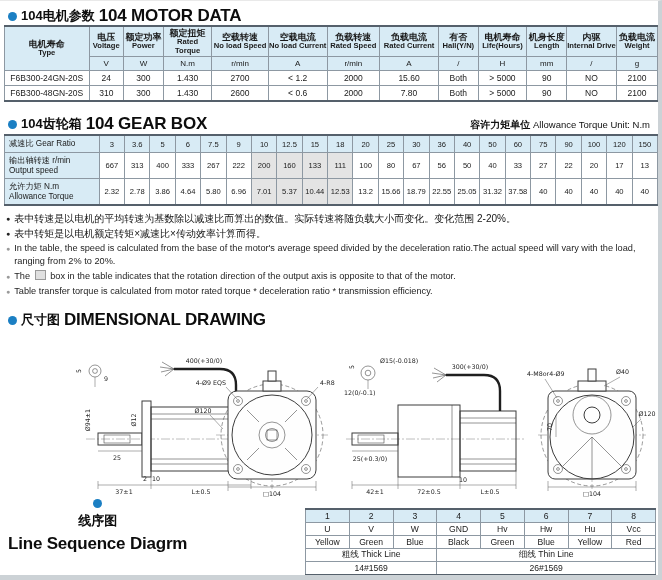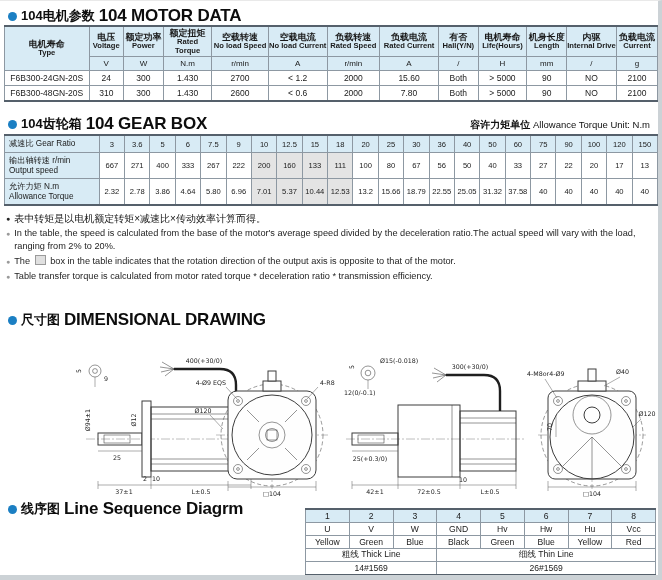--- a/index.html
+++ b/index.html
@@ -127,21 +127,21 @@
           <th>
             <div class="zh">机身长度</div>
             <div class="en">Length</div>
           </th>
           <th>
             <div class="zh">内驱</div>
             <div class="en">Internal Drive</div>
           </th>
           <th>
             <div class="zh">负载电流</div>
-            <div class="en">Current</div>
+            <div class="en">Weight</div>
           </th>
         </tr>
         <tr class="units">
           <td>V</td>
           <td>W</td>
           <td>N.m</td>
           <td>r/min</td>
           <td>A</td>
           <td>r/min</td>
           <td>A</td>
@@ -244,21 +244,21 @@
           <td>100</td>
           <td>120</td>
           <td>150</td>
         </tr>
         <tr class="body">
           <td class="lbl">
             <div>输出轴转速 r/min</div>
             <div>Output speed</div>
           </td>
           <td>667</td>
-          <td>271</td>
+          <td>313</td>
           <td>400</td>
           <td>333</td>
           <td>267</td>
           <td>222</td>
           <td class="shaded">200</td>
           <td class="shaded">160</td>
           <td class="shaded">133</td>
           <td class="shaded">111</td>
           <td>100</td>
           <td>80</td>
@@ -298,20 +298,24 @@
           <td>40</td>
           <td>40</td>
           <td>40</td>
           <td>40</td>
           <td>40</td>
         </tr>
       </tbody>
   </table>
 
   <div class="notes">
+      <div class="note zh">
+        <span class="b">●</span>
+        <span class="txt">表中转速是以电机的平均转速为基数除以减速比而算出的数值。实际转速将随负载大小而变化。变化范围 2-20%。</span>
+      </div>
       <div class="note zh">
         <span class="b">●</span>
         <span class="txt">表中转矩是以电机额定转矩×减速比×传动效率计算而得。</span>
       </div>
       <div class="note en">
         <span class="b">●</span>
         <span class="txt">In the table, the speed is calculated from the base of the motor's average speed  divided by the deceleration ratio.The actual speed will vary with the load, ranging from 2% to 20%.</span>
       </div>
       <div class="note en">
         <span class="b">●</span>
@@ -476,21 +480,21 @@
       <line class="dim" x1="636" y1="154" x2="636" y2="164"></line>
       <line class="dim" x1="548" y1="160" x2="636" y2="160"></line>
       <text x="527" y="49">4-M8or4-Ø9</text>
       <text x="616" y="47">Ø40</text>
       <text x="647" y="89" text-anchor="middle">Ø120</text>
       <text transform="rotate(-90 552 100)" x="552" y="100" text-anchor="middle">70</text>
       <text x="592" y="169" text-anchor="middle">□104</text>
     </g>
   </svg>
 
-  <div class="sec" style="left:8px;top:498px;">
+  <div class="sec" style="left:8px;top:498px;flex-direction:column;">
     <span class="dot"></span>
     <span class="t-zh">线序图</span>
     <span class="t-en">Line Sequence Diagrm</span>
   </div>
 
   <table class="linetbl">
     <tbody>
         <tr class="pins">
           <td>1</td>
           <td>2</td>

